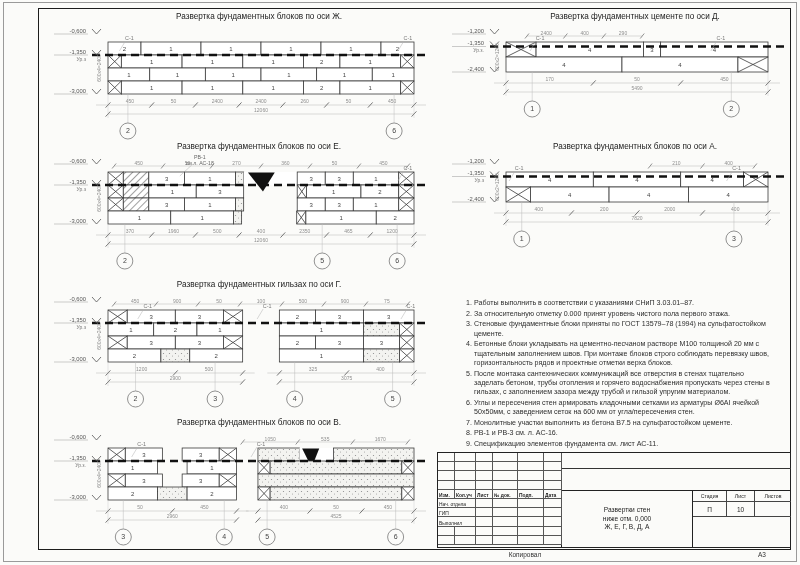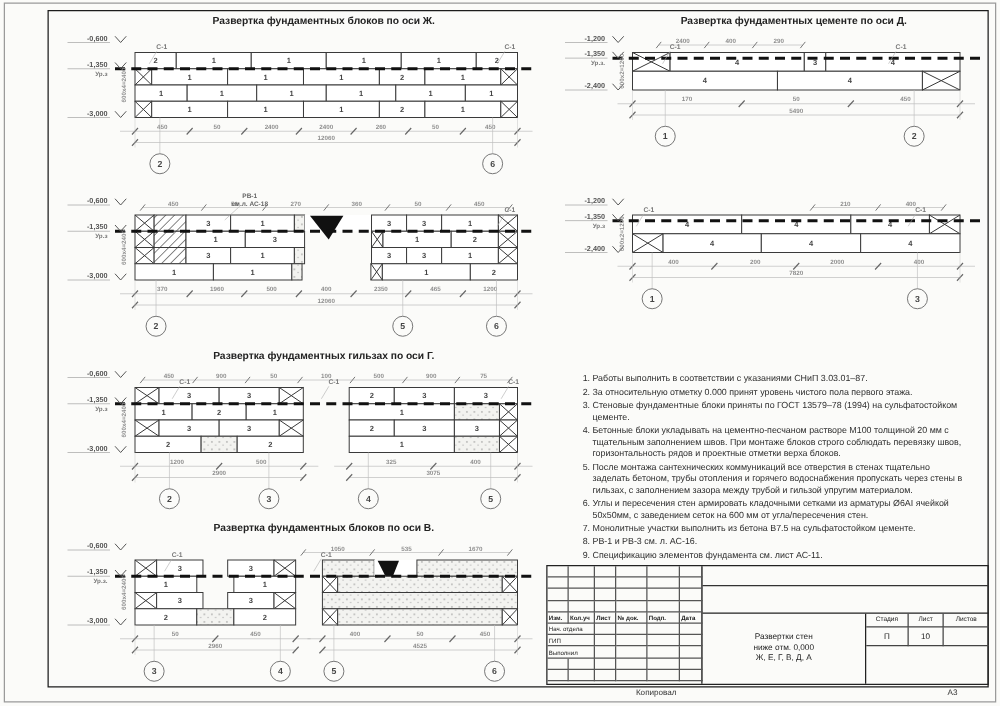--- a/index.html
+++ b/index.html
@@ -1,20 +1,20 @@
 <!DOCTYPE html>
 <html><head>
 <meta charset="utf-8">
 <style>
   html,body{margin:0;padding:0;}
   body{width:800px;height:565px;position:relative;background:#fbfbf9;overflow:hidden;
        font-family:"Liberation Sans",sans-serif;}
   .outer-border{position:absolute;left:3px;top:2px;width:792px;height:558px;border:1px solid #9a9a9a;}
   .frame{position:absolute;left:38px;top:8px;width:751px;height:540px;border:1.6px solid #1c1c1c;}
-  .view{position:absolute;font-weight:bold;}
+  .view{position:absolute;}
   .view-title{position:absolute;top:0;left:44px;right:6px;text-align:center;font-size:8.2px;color:#222;white-space:nowrap;}
   .view svg{position:absolute;left:0;top:0;}
   svg text{font-family:"Liberation Sans",sans-serif;}
   .notes{position:absolute;left:443px;top:283px;width:347px;}
   .notes ol{margin:16px;padding-left:15px;}
   .notes li{font-size:7.1px;line-height:1.3;color:#2e2e2e;margin-bottom:1.5px;text-align:left;}
   
   .tb{position:absolute;left:437px;top:452px;width:354px;height:96px;border:1.5px solid #222;
       display:flex;background:#fff0;box-sizing:border-box;}
   #tb-left{display:grid;grid-template-columns:17px 21px 17px 25px 26px 18px;grid-auto-rows:9.2px;
@@ -235,20 +235,21 @@
         </pattern>
         <pattern id="d-s" width="6" height="6" patternUnits="userSpaceOnUse">
           <rect width="6" height="6" fill="#f3f3f0"></rect>
           <circle cx="1.5" cy="1.5" r="0.6" fill="#8a8a8a"></circle>
           <circle cx="4.5" cy="4" r="0.5" fill="#9a9a9a"></circle>
         </pattern>
       </defs>
     </svg>
 </div>
 <div class="view" style="left:42px;top:142px;width:396px;height:138px">
+  <div class="view-title">Развертка фундаментных блоков по оси Е.</div>
   <svg class="view-canvas" width="396" height="138">
       <g>
         <rect x="66" y="30" width="15.300000000000002" height="13" fill="#fff" stroke="#3a3a3a" stroke-width="0.8"></rect>
         <line x1="66" y1="30" x2="81.3" y2="43" stroke="#3a3a3a" stroke-width="0.8"></line>
         <line x1="81.3" y1="30" x2="66" y2="43" stroke="#3a3a3a" stroke-width="0.8"></line>
         <rect x="81.3" y="30" width="25.500000000000004" height="13" fill="url(#e-h)" stroke="#3a3a3a" stroke-width="0.8"></rect>
         <rect x="106.8" y="30" width="35.7" height="13" fill="#fff" stroke="#3a3a3a" stroke-width="0.8"></rect>
         <text x="124.65" y="38.7" font-size="6" fill="#444" text-anchor="middle">3</text>
         <rect x="142.5" y="30" width="51.00000000000001" height="13" fill="#fff" stroke="#3a3a3a" stroke-width="0.8"></rect>
         <text x="168" y="38.7" font-size="6" fill="#444" text-anchor="middle">1</text>
@@ -382,20 +383,21 @@
         </pattern>
         <pattern id="e-s" width="6" height="6" patternUnits="userSpaceOnUse">
           <rect width="6" height="6" fill="#f3f3f0"></rect>
           <circle cx="1.5" cy="1.5" r="0.6" fill="#8a8a8a"></circle>
           <circle cx="4.5" cy="4" r="0.5" fill="#9a9a9a"></circle>
         </pattern>
       </defs>
     </svg>
 </div>
 <div class="view" style="left:440px;top:142px;width:352px;height:132px">
+  <div class="view-title">Развертка фундаментных блоков по оси А.</div>
   <svg class="view-canvas" width="352" height="132">
       <g>
         <rect x="66" y="30" width="87.33333333333333" height="15" fill="#fff" stroke="#3a3a3a" stroke-width="0.8"></rect>
         <text x="109.66666666666666" y="39.7" font-size="6" fill="#444" text-anchor="middle">4</text>
         <rect x="153.33333333333331" y="30" width="87.33333333333333" height="15" fill="#fff" stroke="#3a3a3a" stroke-width="0.8"></rect>
         <text x="196.99999999999997" y="39.7" font-size="6" fill="#444" text-anchor="middle">4</text>
         <rect x="240.66666666666663" y="30" width="62.879999999999995" height="15" fill="#fff" stroke="#3a3a3a" stroke-width="0.8"></rect>
         <text x="272.1066666666666" y="39.7" font-size="6" fill="#444" text-anchor="middle">4</text>
         <rect x="303.5466666666666" y="30" width="24.453333333333337" height="15" fill="#fff" stroke="#3a3a3a" stroke-width="0.8"></rect>
         <line x1="303.5466666666666" y1="30" x2="327.99999999999994" y2="45" stroke="#3a3a3a" stroke-width="0.8"></line>

